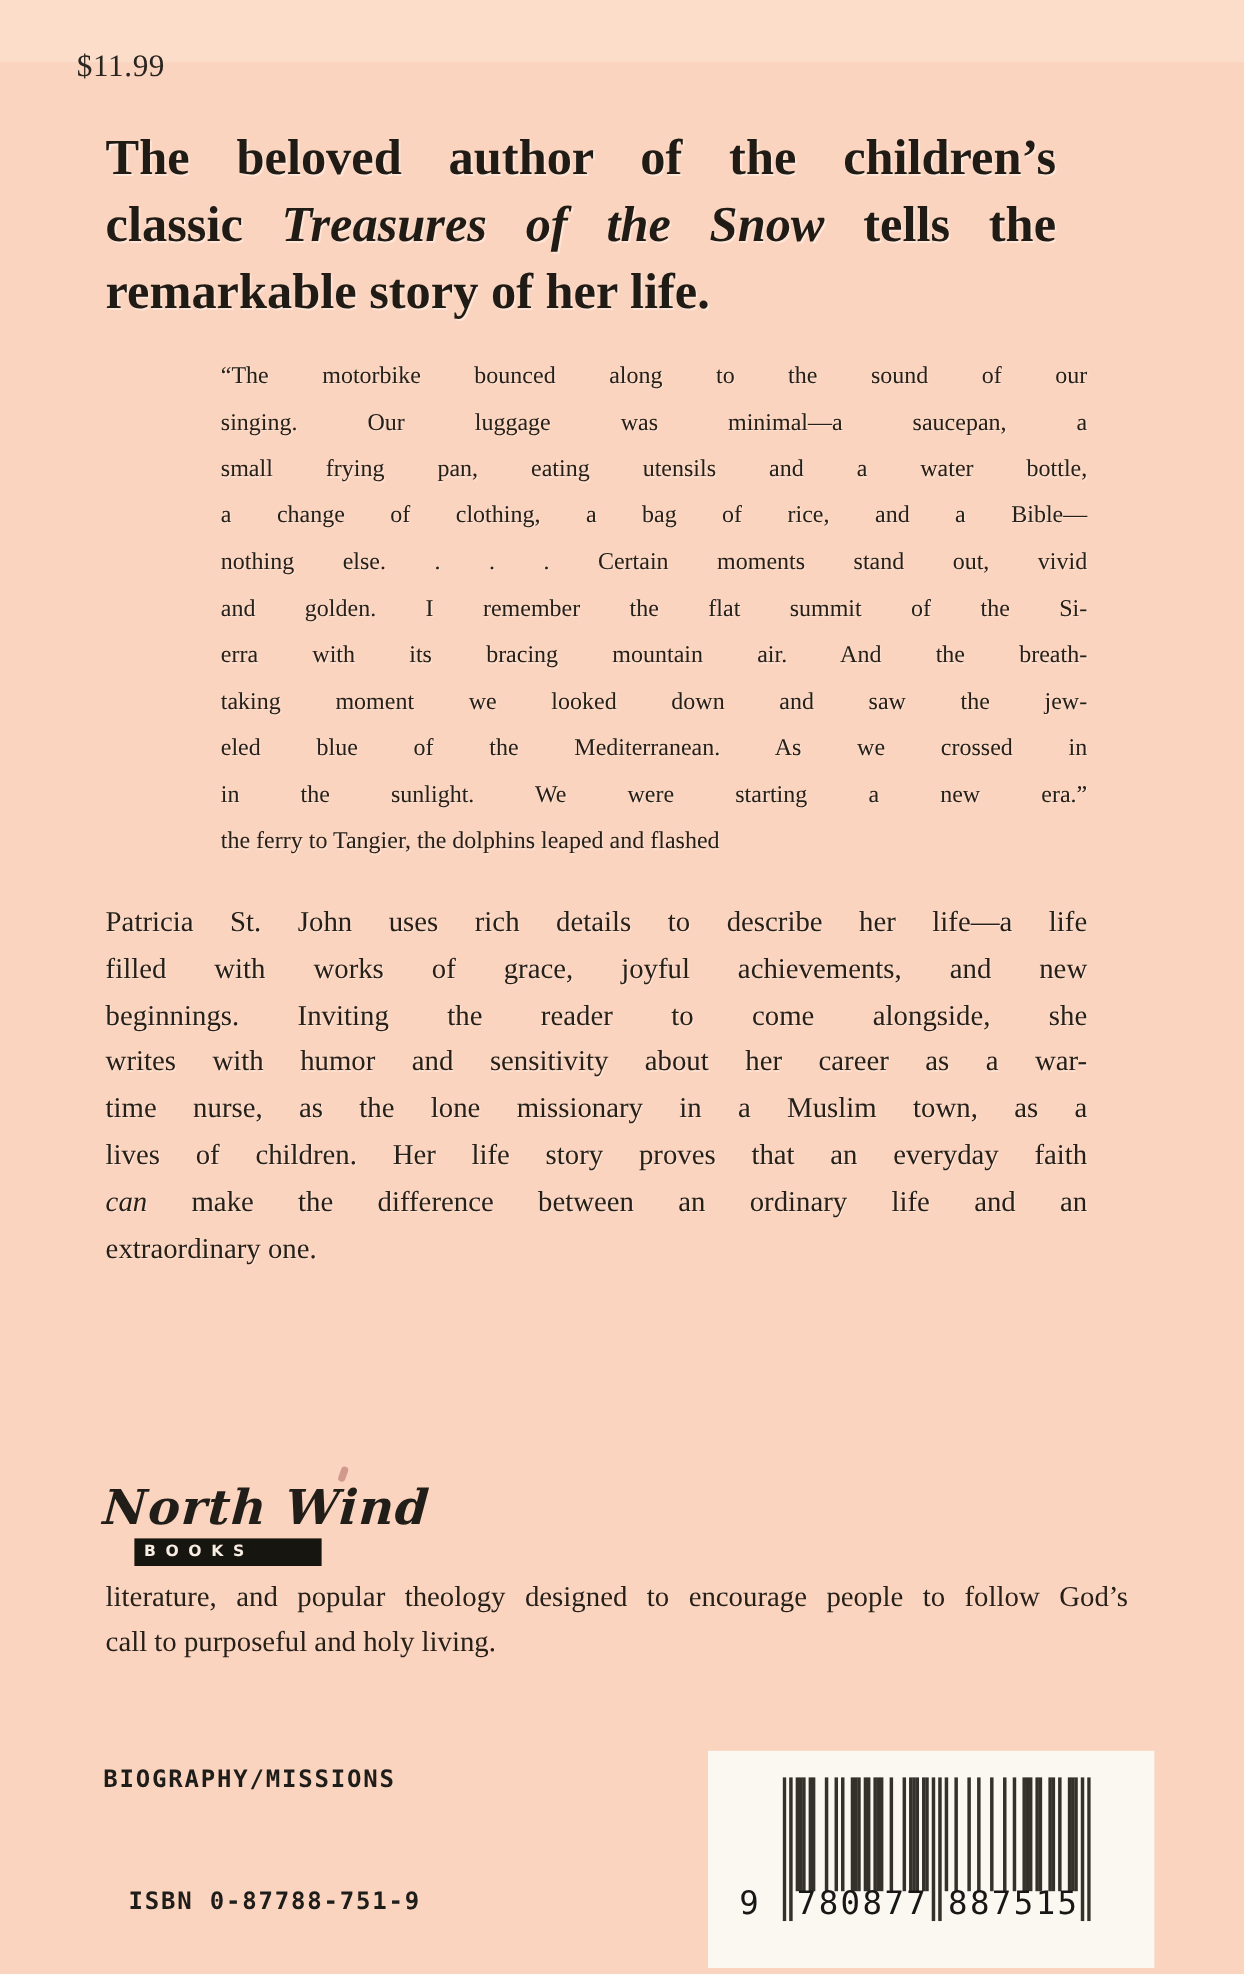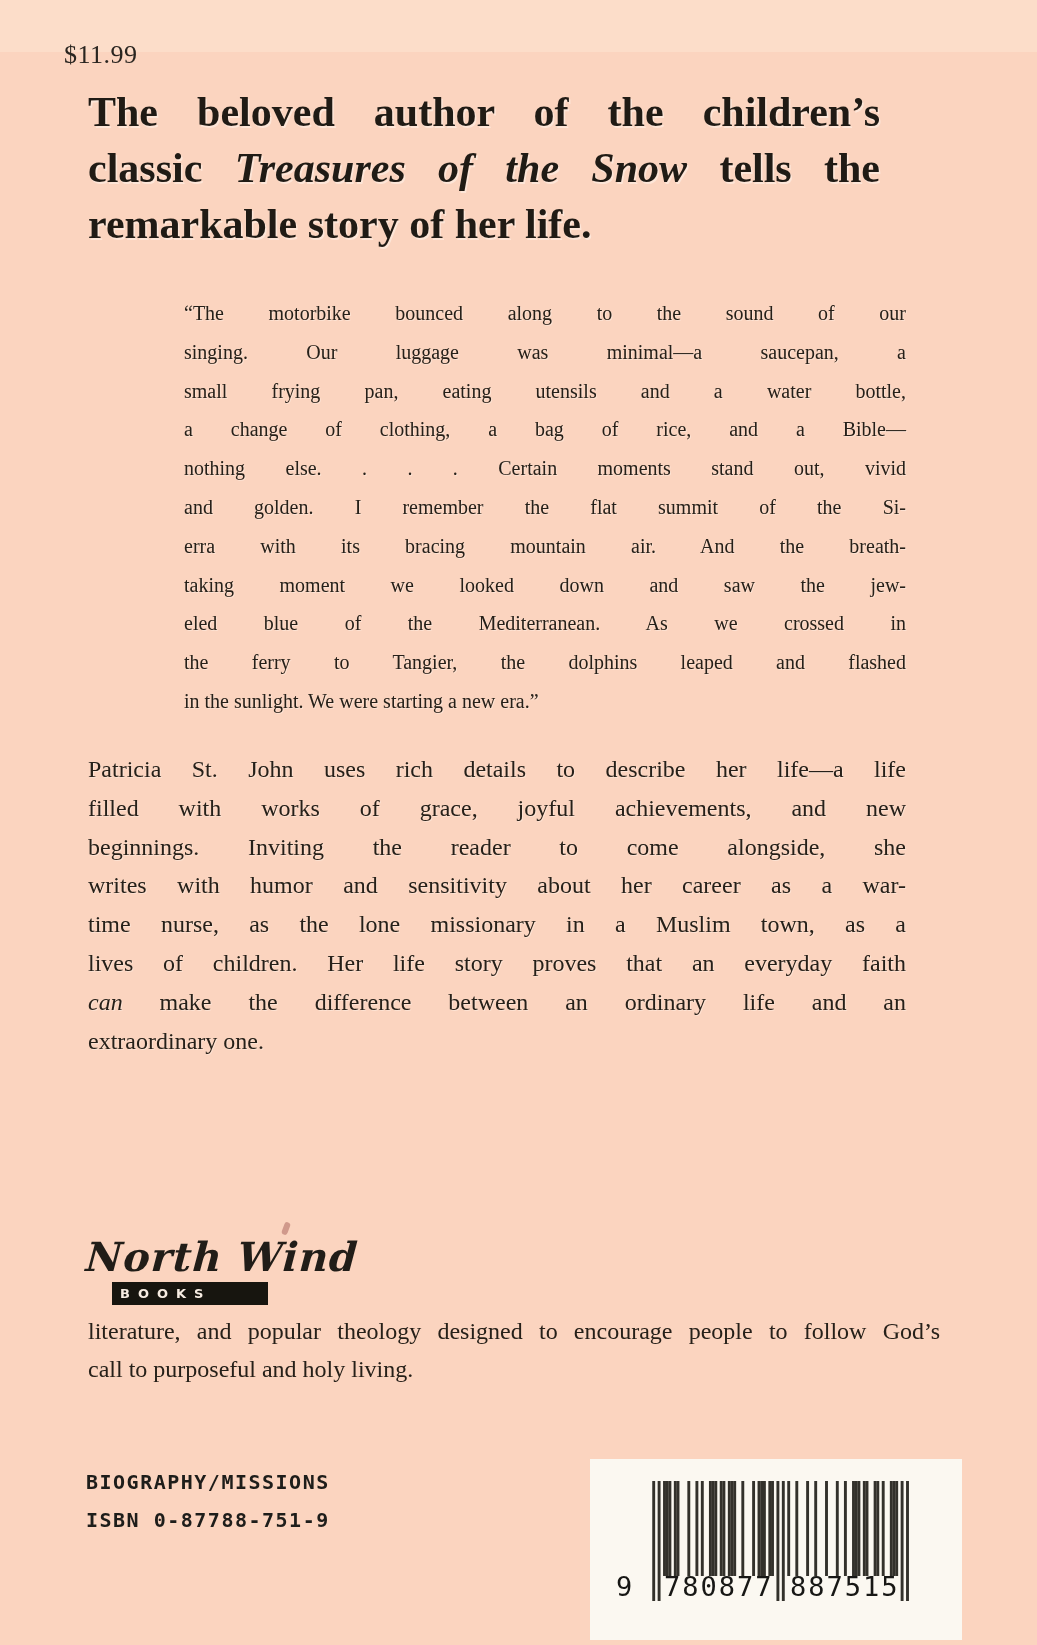--- a/index.html
+++ b/index.html
@@ -13,21 +13,21 @@
   }
   .top-light{
     position:absolute;left:0;top:0;width:100%;height:52px;
     background:#fde3d2;opacity:.55;
   }
   .price{
     position:absolute;left:64px;top:40px;
     font-size:26px;letter-spacing:.5px;color:#2a2520;
   }
   .headline{
-    position:absolute;left:88px;top:84px;width:792px;
+    position:absolute;left:88px;top:104px;width:792px;
     font-size:42px;font-weight:bold;line-height:56px;
     color:#201b15;
     text-shadow:1.5px 1.5px 0 rgba(255,244,236,.55);
   }
   .headline .line{text-align:justify;text-align-last:justify;}
   .headline .line:last-child{text-align-last:left;}
   .quote{
     position:absolute;left:184px;top:294px;width:722px;
     font-size:20px;line-height:38.8px;color:#262019;
     text-shadow:1px 1px 0 rgba(255,244,236,.45);
@@ -61,21 +61,21 @@
     color:#f7ece2;font-family:"DejaVu Sans", sans-serif;
     font-size:13px;font-weight:bold;letter-spacing:8px;
     padding-left:8px; 
   }
   .category,.isbn{
     position:absolute;left:86px;
     font-family:"DejaVu Sans Mono", monospace;
     font-weight:bold;font-size:20px;letter-spacing:1.5px;color:#1e1d1a;
   }
   .category{top:1470px;}
-  .isbn{top:1508px;}
+  .isbn{top:1572px;margin-left:21px;}
   .barcode-box{
     position:absolute;left:590px;top:1459px;width:372px;height:181px;
     background:#fbf8f1;
   }
   .barcode-bars{position:absolute;left:62px;top:22px;}
   .bc-digit{
     position:absolute;
     font-family:"DejaVu Sans Mono", monospace;
     font-size:27px;color:#171715;top:112px;
   }
@@ -104,22 +104,22 @@
   <div class="quote justify-lines">
       <div class="line"><span>“The motorbike bounced along to the sound of our</span></div>
       <div class="line"><span>singing. Our luggage was minimal—a saucepan, a</span></div>
       <div class="line"><span>small frying pan, eating utensils and a water bottle,</span></div>
       <div class="line"><span>a change of clothing, a bag of rice, and a Bible—</span></div>
       <div class="line"><span>nothing else. . . . Certain moments stand out, vivid</span></div>
       <div class="line"><span>and golden. I remember the flat summit of the Si-</span></div>
       <div class="line"><span>erra with its bracing mountain air. And the breath-</span></div>
       <div class="line"><span>taking moment we looked down and saw the jew-</span></div>
       <div class="line"><span>eled blue of the Mediterranean. As we crossed in</span></div>
+      <div class="line"><span>in the sunlight. We were starting a new era.”</span></div>
       <div class="line"><span>the ferry to Tangier, the dolphins leaped and flashed</span></div>
-      <div class="line"><span>in the sunlight. We were starting a new era.”</span></div>
     </div>
 
   <div class="bio justify-lines">
       <div class="line"><span>Patricia St. John uses rich details to describe her life—a life</span></div>
       <div class="line"><span>filled with works of grace, joyful achievements, and new</span></div>
       <div class="line"><span>beginnings. Inviting the reader to come alongside, she</span></div>
       <div class="line"><span>writes with humor and sensitivity about her career as a war-</span></div>
       <div class="line"><span>time nurse, as the lone missionary in a Muslim town, as a</span></div>
       <div class="line"><span>lives of children. Her life story proves that an everyday faith</span></div>
       <div class="line"><em>can</em><span> make the difference between an ordinary life and an</span></div>

